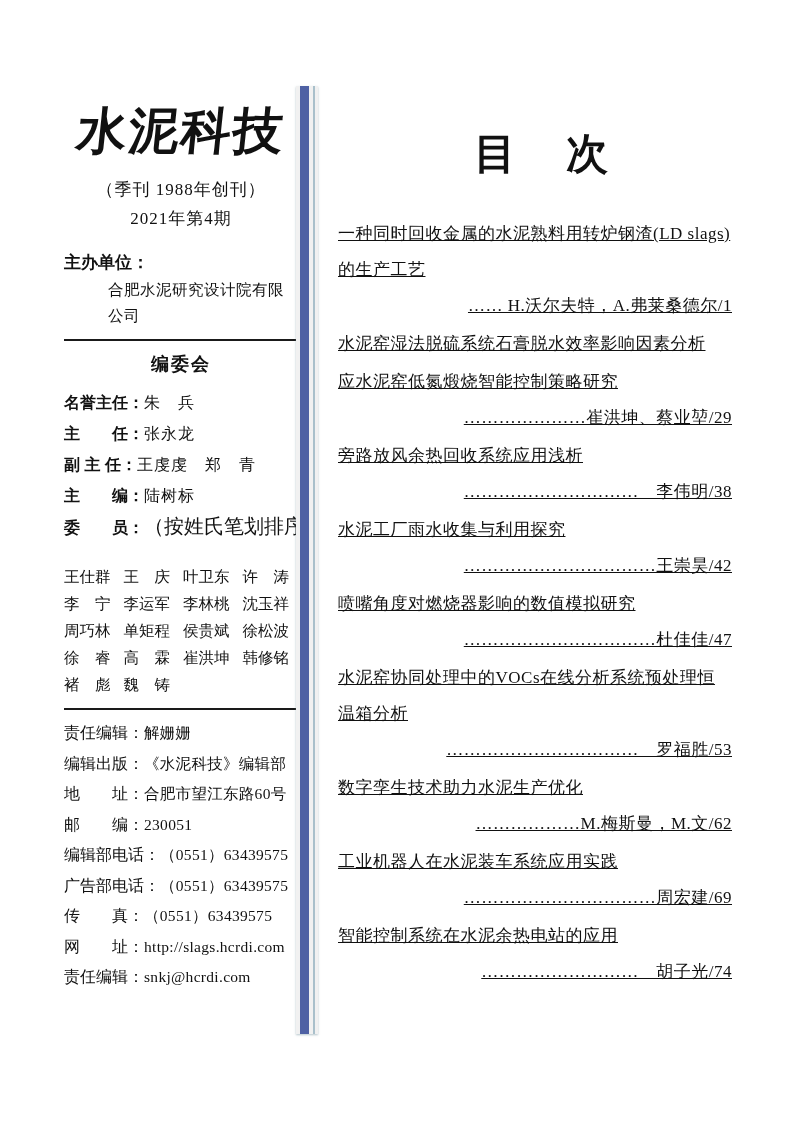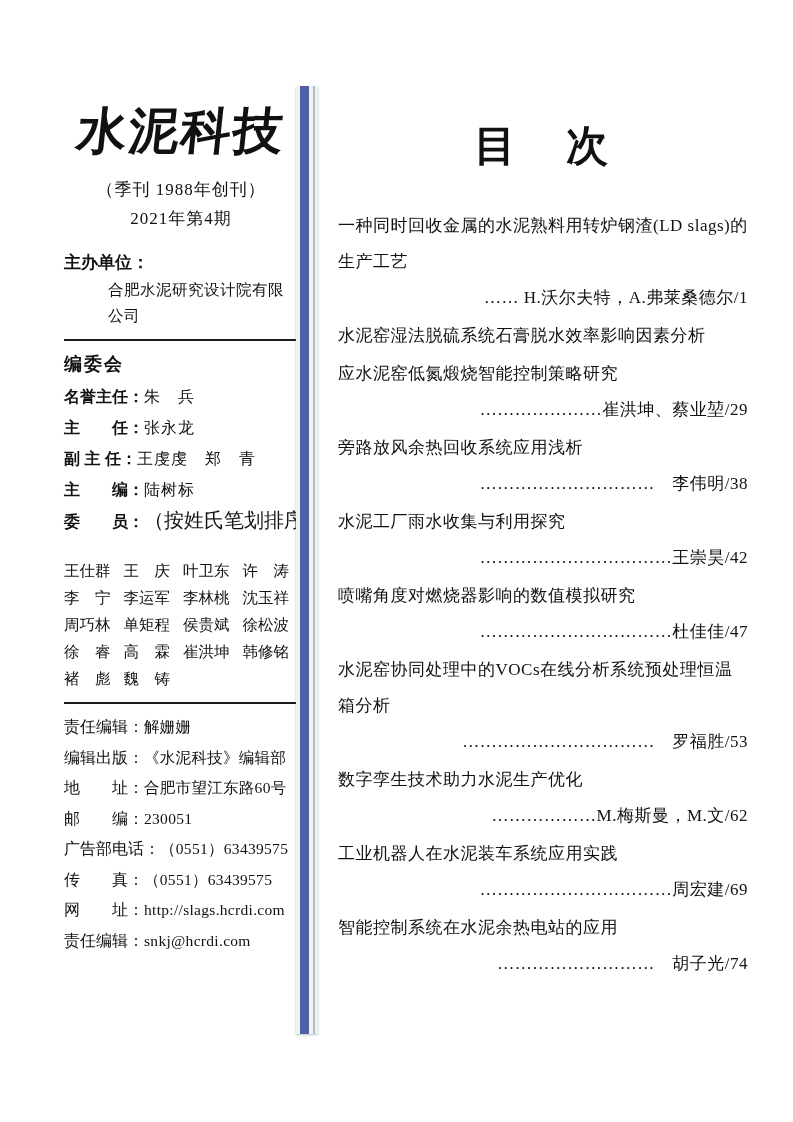--- a/index.html
+++ b/index.html
@@ -25,22 +25,22 @@
   }
   .journal-sub,.journal-issue{
     text-align:center;font-size:17px;line-height:29px;
     letter-spacing:1px;
   }
   .sponsor-label{font-size:17px;font-weight:bold;margin-top:16px;line-height:28px;
     font-family:"Liberation Sans", sans-serif;}
   .sponsor{font-size:15.5px;line-height:26px;letter-spacing:0.5px;margin-left:44px;}
   .rule{border:none;border-top:2px solid #1a1a1a;margin:10px 0 8px 0;}
   .board-heading{
-    font-weight:bold;font-size:18px;line-height:30px;
-    margin-bottom:2px;letter-spacing:2px;
+    text-align:center;font-weight:bold;font-size:18px;line-height:30px;
+    margin-bottom:8px;letter-spacing:2px;
     font-family:"Liberation Sans", sans-serif;
   }
   .role-row{font-size:16px;line-height:31px;white-space:nowrap;}
   .role-label{font-weight:bold;font-family:"Liberation Sans", sans-serif;}
   .role-value{letter-spacing:1px;}
   .role-value.small{font-size:20px;letter-spacing:0;}
   .members{
     display:grid;grid-template-columns:repeat(4,1fr);
     font-size:15.5px;line-height:27px;
     column-gap:4px;margin-top:20px;
@@ -61,27 +61,27 @@
   }
   .divider-line{
     position:absolute;left:17px;top:0;width:2px;height:100%;
     background:#a9c0cb;
   }
   
   .right-panel{
     position:absolute;left:338px;top:110px;width:410px;
   }
   .toc-heading{
-    margin:8px auto 34px auto;
+    margin:16px auto 34px auto;
     text-align:center;
     font-family:"DejaVu Serif", serif;
     font-size:42px;font-weight:bold;letter-spacing:4px;
     line-height:56px;
   }
-  .toc-entry{margin:0 0 2px 0;}
+  .toc-entry{margin:0 16px 2px 0;text-decoration:underline;}
   .entry-title{
     font-size:17px;line-height:36px;letter-spacing:0.5px;
   }
   .entry-byline{
     font-size:17px;line-height:36px;text-align:right;
     letter-spacing:0.5px;white-space:nowrap;
   }
 </style>
 </head>
 <body>
@@ -171,20 +171,23 @@
   </div>
 
   <div class="pub-row">
     <span class="pub-label">地　　址：</span><span class="pub-value">合肥市望江东路60号</span>
   </div>
 
   <div class="pub-row">
     <span class="pub-label">邮　　编：</span><span class="pub-value">230051</span>
   </div>
 
+  <div class="pub-row">
+    <span class="pub-label">编辑部电话：</span><span class="pub-value">（0551）63439575</span>
+  </div>
 
   <div class="pub-row">
     <span class="pub-label">广告部电话：</span><span class="pub-value">（0551）63439575</span>
   </div>
 
   <div class="pub-row">
     <span class="pub-label">传　　真：</span><span class="pub-value">（0551）63439575</span>
   </div>
 
   <div class="pub-row">

